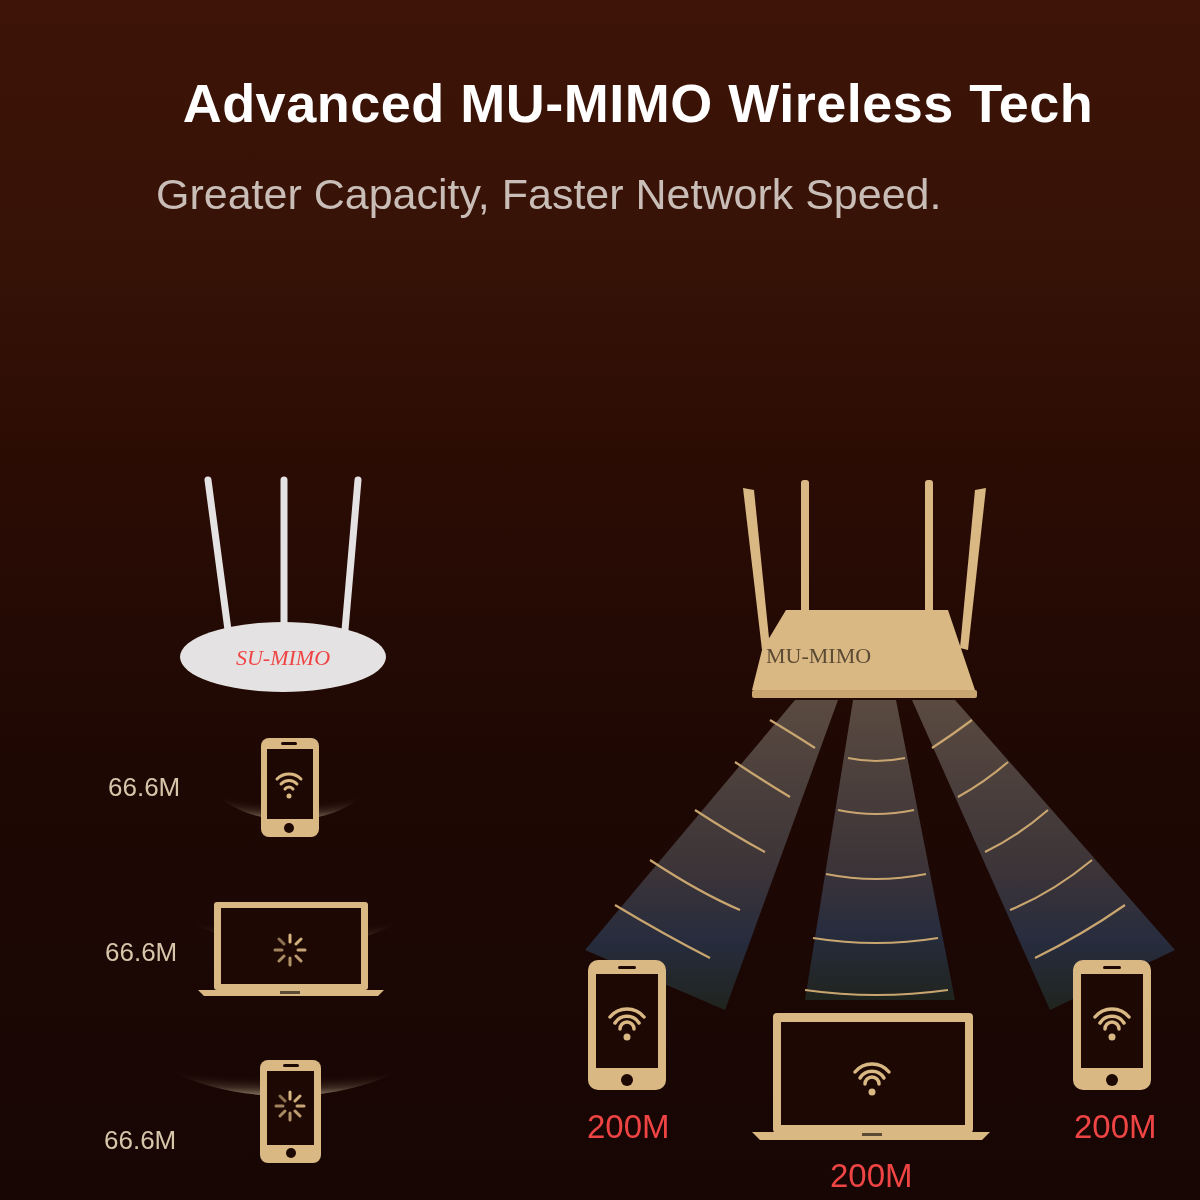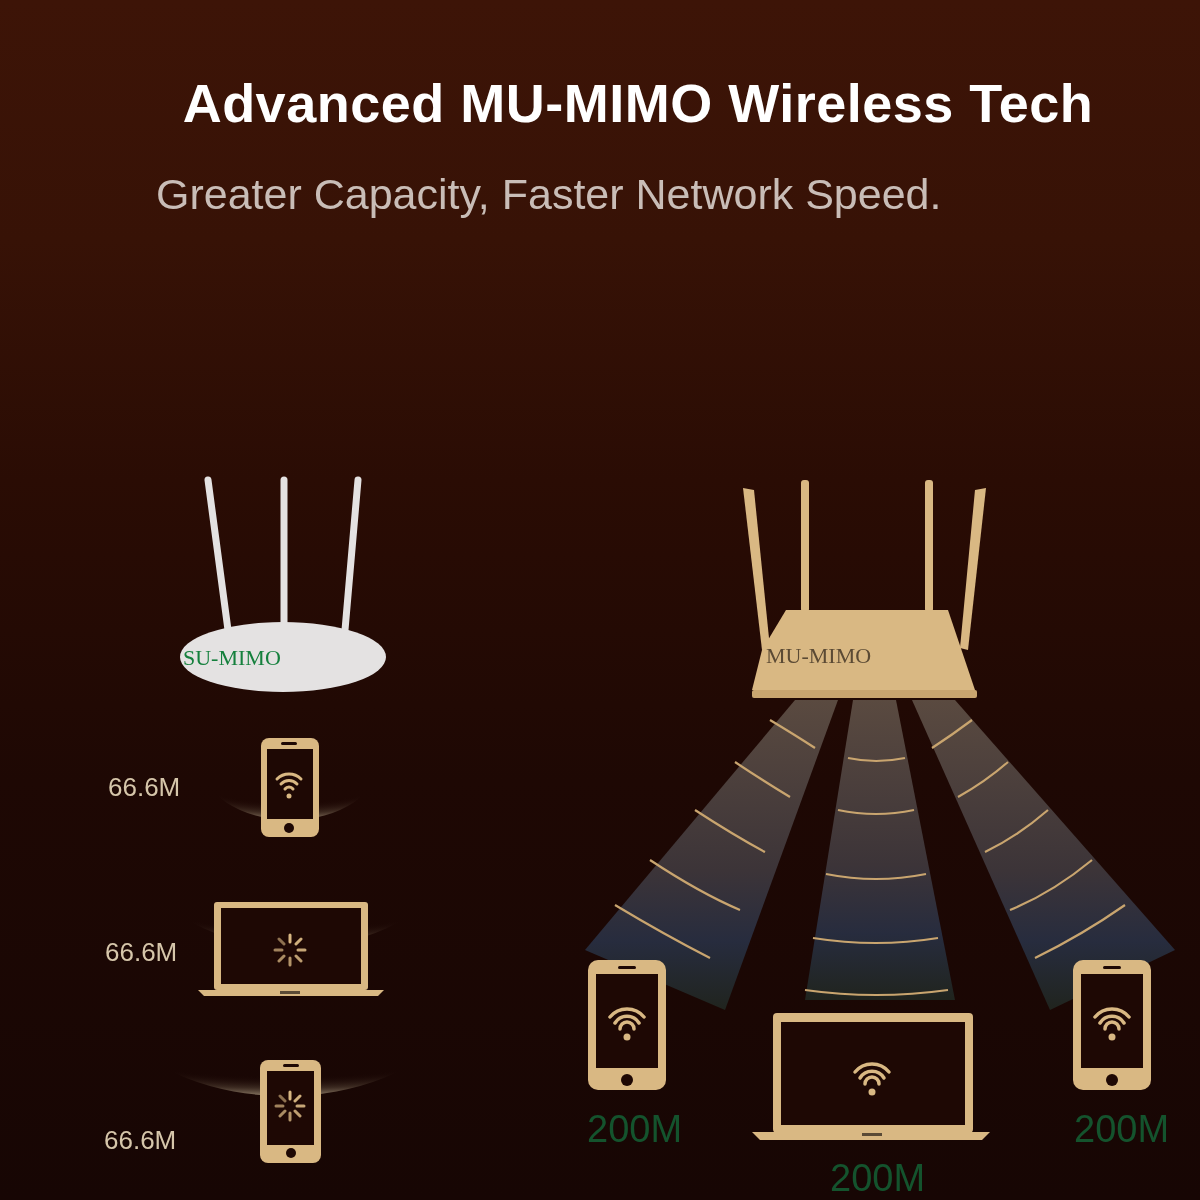--- a/index.html
+++ b/index.html
@@ -3,21 +3,21 @@
 <meta charset="utf-8">
 <style>
   html,body{margin:0;padding:0;}
   body{width:1200px;height:1200px;overflow:hidden;
     background:linear-gradient(180deg,#3d1407 0%,#371206 20%,#2a0c04 40%,#1e0804 65%,#170604 100%);
     font-family:"Liberation Sans",sans-serif;position:relative;}
   .abs{position:absolute;}
   .title{left:0;width:1200px;top:72px;text-align:center;color:#fff;font-weight:bold;font-size:54px;letter-spacing:0.5px;margin-left:38px;}
   .subtitle{left:132px;top:170px;color:#c9bdb7;font-size:43px;margin-left:24px;}
   .speed{font-size:26px;color:#d6c6aa;}
-  .speed-r{font-size:38px;color:#14532d;text-align:right;}
+  .speed-r{font-size:33px;color:#ef4444;text-align:right;}
   svg{position:absolute;left:0;top:0;}
   .router-label{font-family:"Liberation Serif",serif;}
 </style>
 </head>
 <body>
 
 <div class="abs title">Advanced MU-MIMO Wireless Tech</div>
 <div class="abs subtitle">Greater Capacity, Faster Network Speed.</div>
 
 <svg width="1200" height="1200" viewBox="0 0 1200 1200">
@@ -161,21 +161,21 @@
     <circle cx="1112" cy="1080" r="6" fill="#1e0804"></circle>
     <g fill="none" stroke="#d9b883" stroke-width="3.5" stroke-linecap="round">
       <path d="M1095,1017 A22,22 0 0 1 1129,1017"></path>
       <path d="M1100,1023 A14,14 0 0 1 1124,1023"></path>
       <path d="M1105,1029 A7,7 0 0 1 1119,1029"></path>
     </g>
     <circle cx="1112" cy="1037" r="3.5" fill="#d9b883"></circle>
   </g>
 </svg>
 
-<div class="abs router-label" style="left:183px;top:645px;width:200px;text-align:left;font-size:22px;color:#15803d;">SU-MIMO</div>
+<div class="abs router-label" style="left:183px;top:645px;width:200px;text-align:center;font-size:22px;color:#ef4444;font-style:italic;">SU-MIMO</div>
 <div class="abs router-label" style="left:766px;top:643px;width:200px;text-align:left;font-size:22px;color:#5b4a34;">MU-MIMO</div>
 
 <div class="abs speed" style="left:108px;top:772px;">66.6M</div>
 <div class="abs speed" style="left:105px;top:937px;">66.6M</div>
 <div class="abs speed" style="left:104px;top:1125px;">66.6M</div>
 
 <div class="abs speed-r" style="left:587px;top:1108px;">200M</div>
 <div class="abs speed-r" style="left:830px;top:1157px;">200M</div>
 <div class="abs speed-r" style="left:1074px;top:1108px;">200M</div>
 

